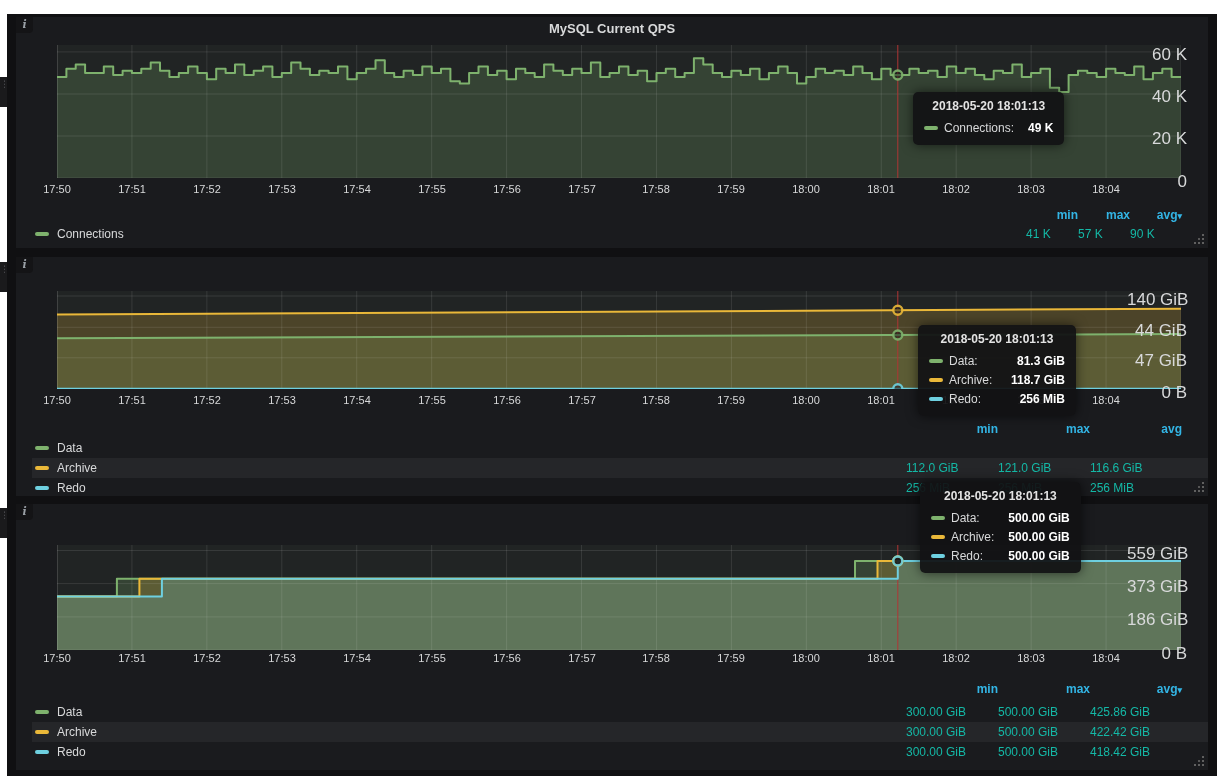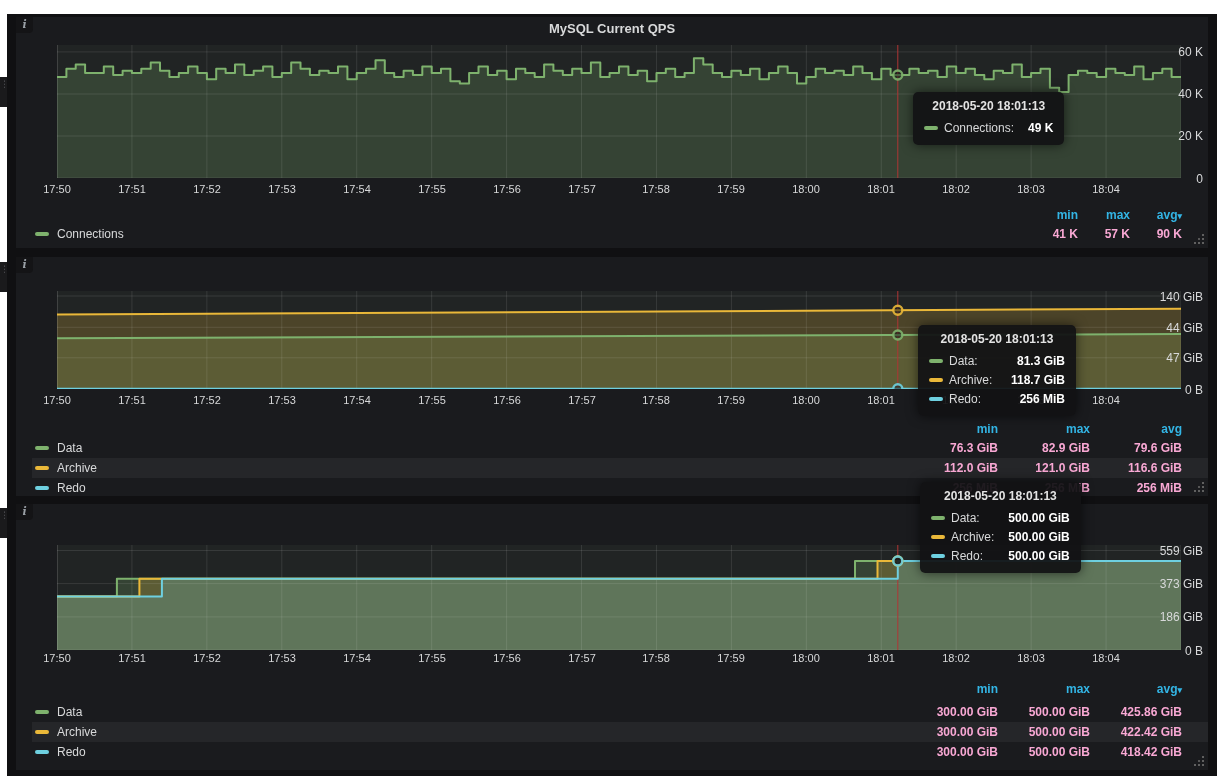--- a/index.html
+++ b/index.html
@@ -21,36 +21,36 @@
     border-bottom-right-radius:4px; cursor:pointer; }
   .panel-title { position:absolute; left:0; right:0; top:4px; text-align:center; color:#d8d9da;
     font-size:13px; font-weight:bold; cursor:pointer; }
 
   .plot { position:absolute; left:41px; width:1124px; background:#212424; }
   .panel-0 .plot { top:28px; height:133px; }
   .panel-1 .plot { top:34px; height:98px;  }
   .panel-2 .plot { top:41px; height:105px; }
   .plot svg { display:block; width:1124px; height:100%; }
 
-  .ylabels span { position:absolute; right:5px; width:60px; text-align:right; color:#d8d9da;
-    font-size:12px; white-space:nowrap; }
+  .ylabels span { position:absolute; right:21px; width:60px; text-align:right; color:#d8d9da;
+    font-size:17px; white-space:nowrap; }
   .xlabels span { position:absolute; transform:translateX(-50%); color:#d8d9da; font-size:11px;
     white-space:nowrap; }
 
   .legend { position:absolute; left:0; right:0; top:0; bottom:0; pointer-events:none; font-size:12px; }
   .legend > div { pointer-events:auto; }
   .legend-header { position:absolute; right:26px; height:18px; line-height:18px; }
   .legend-header span { display:inline-block; text-align:right; color:#33b5e5; font-weight:bold; cursor:pointer; }
   .legend-row { position:absolute; left:16px; right:0; height:20px; line-height:20px; }
   .legend-row.alt { background:rgba(255,255,255,0.05); }
   .series-item { position:absolute; left:3px; display:flex; align-items:center; height:20px; cursor:pointer; }
   .series-dash { display:inline-block; width:14px; height:4px; border-radius:2px; margin-right:8px; }
   .series-label { color:#d8d9da; }
   .legend-vals { position:absolute; right:26px; top:0; height:20px; }
-  .legend-vals span { display:inline-block; text-align:right; color:#f9a8d4;font-weight:bold; }
+  .legend-vals span { display:inline-block; text-align:left; color:#14b8a6; }
 
   .tooltip { position:absolute; z-index:20; background:rgba(18,18,20,0.94); border-radius:5px;
     padding:7px 11px 8px 11px; box-shadow:0 0 12px rgba(0,0,0,0.6); font-size:12px; color:#d8d9da; }
   .tt-title { text-align:center; font-weight:bold; color:#e3e3e3; margin-bottom:5px; white-space:nowrap; }
   .tt-row { display:flex; align-items:center; height:19px; white-space:nowrap; }
   .tt-row .series-dash { margin-right:6px; }
   .tt-label { margin-right:14px; }
   .tt-val { margin-left:auto; font-weight:bold; color:#ffffff; }
   .tooltip-0 { left:913px; top:92px;  min-width:142px; }
   .tooltip-1 { left:918px; top:325px; min-width:158px; }
@@ -195,21 +195,20 @@
           <span style="left: 1015px; top: 137px;">18:03</span>
           <span style="left: 1090px; top: 137px;">18:04</span>
         </div>
       <div class="legend">
           <div class="legend-header" style="top: 163px;"><span style="width: 92px;">min</span><span style="width: 92px;">max</span><span style="width: 92px;">avg</span></div>
           <div class="legend-row" style="top: 181px;">
             <div class="series-item">
               <span class="series-dash" style="background: rgb(126, 178, 109);"></span>
               <span class="series-label">Data</span>
             </div>
-            <div class="legend-vals"><span style="width: 92px;">76.3 GiB</span><span style="width: 92px;">82.9 GiB</span><span style="width: 92px;">79.6 GiB</span></div>
           </div>
           <div class="legend-row alt" style="top: 201px;">
             <div class="series-item">
               <span class="series-dash" style="background: rgb(234, 184, 57);"></span>
               <span class="series-label">Archive</span>
             </div>
             <div class="legend-vals"><span style="width: 92px;">112.0 GiB</span><span style="width: 92px;">121.0 GiB</span><span style="width: 92px;">116.6 GiB</span></div>
           </div>
           <div class="legend-row" style="top: 221px;">
             <div class="series-item">

